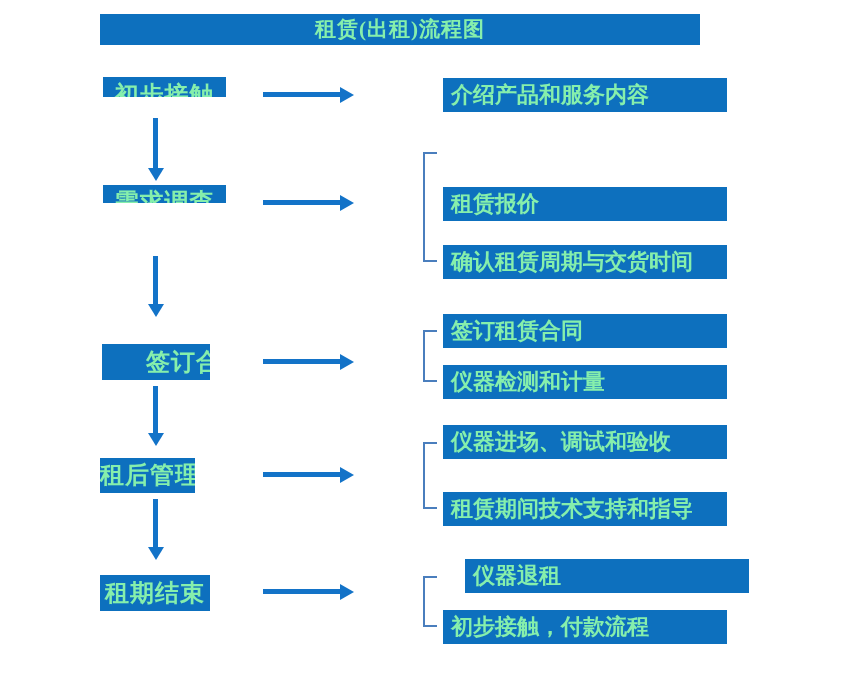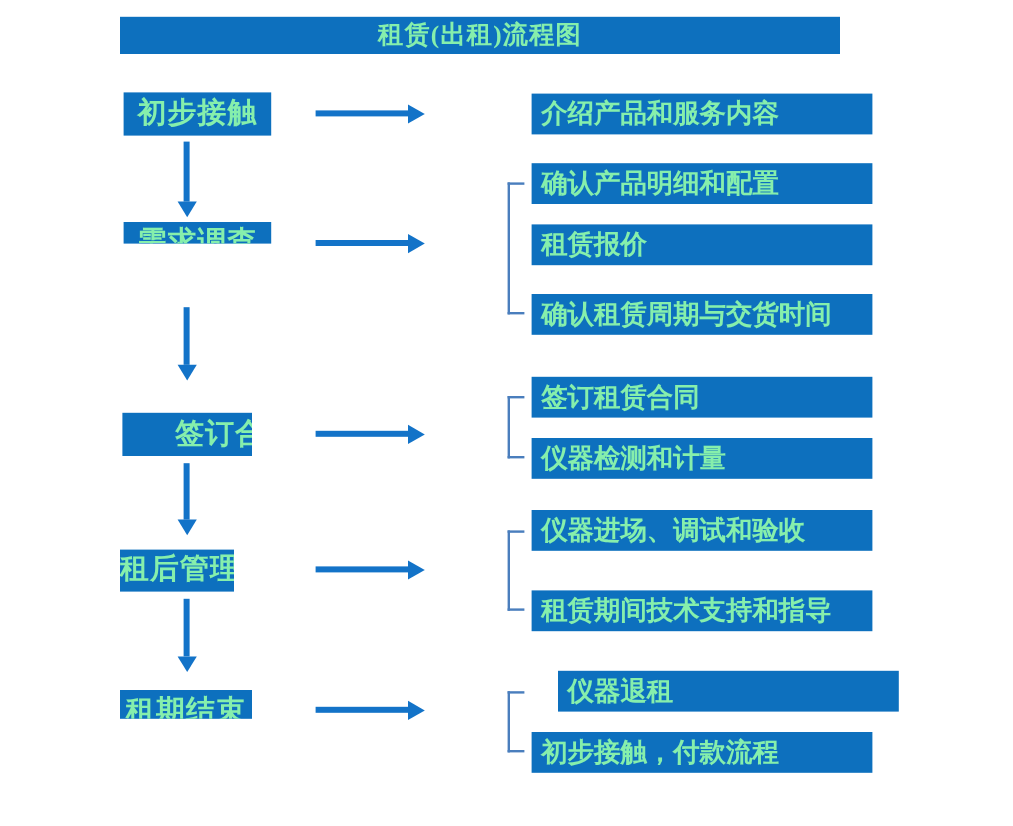--- a/index.html
+++ b/index.html
@@ -25,25 +25,25 @@
     font-size:21px;letter-spacing:1px;
   }
   .lbox{
     font-size:24px;text-align:center;letter-spacing:1px;
   }
   .rbox{
     left:443px;width:284px;height:34px;line-height:34px;
     font-size:22px;padding-left:8px;
   }
   
-  .s1{left:103px;top:77px;width:123px;height:36px;line-height:36px;}
+  .s1{left:103px;top:77px;width:123px;height:20px;line-height:36px;}
   .s2{left:103px;top:185px;width:123px;height:18px;line-height:35px;}
   .s3{left:102px;top:344px;width:108px;height:36px;line-height:36px;padding-left:44px;}
   .s4{left:100px;top:458px;width:95px;height:35px;line-height:35px;}
-  .s5{left:100px;top:575px;width:110px;height:24px;line-height:36px;}
+  .s5{left:100px;top:575px;width:110px;height:36px;line-height:36px;}
   
   .r1{top:78px;}  .r2{top:136px;} .r3{top:187px;} .r4{top:245px;}
   .r5{top:314px;} .r6{top:365px;} .r7{top:425px;} .r8{top:492px;}
   .r9{top:559px;margin-left:22px;} .r10{top:610px;}
   
   .harrow{position:absolute;left:263px;width:91px;height:16px;}
   .harrow .shaft{position:absolute;left:0;top:5px;width:77px;height:5px;background:#1373c8;}
   .harrow .head{
     position:absolute;left:77px;top:0;width:0;height:0;
     border-top:8px solid transparent;border-bottom:8px solid transparent;
@@ -125,21 +125,20 @@
     <div class="shaft"></div>
     <div class="head"></div>
   </div>
 
   <div class="bracket b2"></div>
   <div class="bracket b3"></div>
   <div class="bracket b4"></div>
   <div class="bracket b5"></div>
 
   <div class="bluebox rbox r1">介绍产品和服务内容</div>
-  <div class="bluebox rbox r2">确认产品明细和配置</div>
   <div class="bluebox rbox r3">租赁报价</div>
   <div class="bluebox rbox r4">确认租赁周期与交货时间</div>
   <div class="bluebox rbox r5">签订租赁合同</div>
   <div class="bluebox rbox r6">仪器检测和计量</div>
   <div class="bluebox rbox r7">仪器进场、调试和验收</div>
   <div class="bluebox rbox r8">租赁期间技术支持和指导</div>
   <div class="bluebox rbox r9">仪器退租</div>
   <div class="bluebox rbox r10">初步接触，付款流程</div>
 
 </div>

